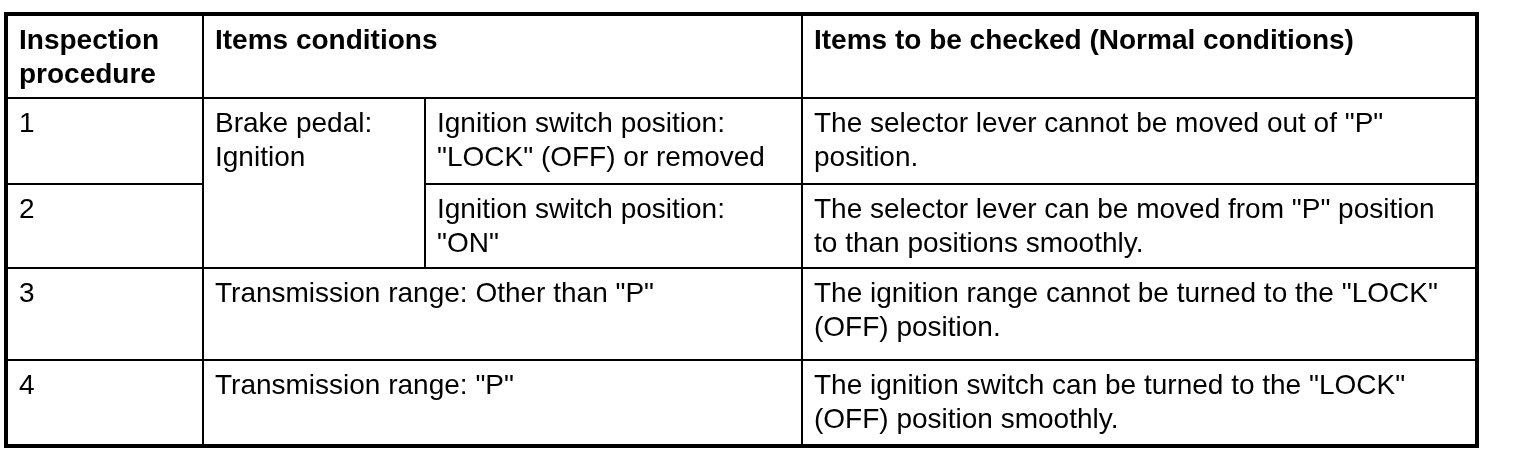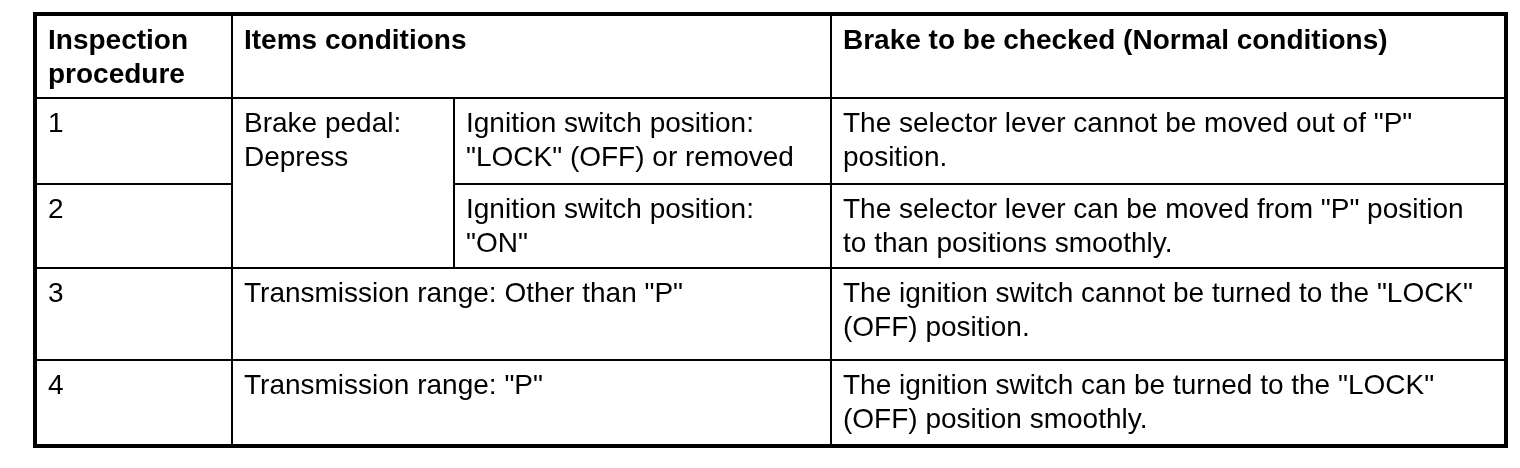--- a/index.html
+++ b/index.html
@@ -6,21 +6,21 @@
     margin: 0;
     padding: 0;
     background: #ffffff;
   }
   body {
     width: 1520px;
     height: 468px;
     overflow: hidden;
   }
   .page {
-    padding: 12px 0 0 33px;
+    padding: 12px 0 0 4px;
   }
   table.spec-table {
     border-collapse: collapse;
     table-layout: fixed;
     width: 1471px;
     border: 4px solid #000000;
     background: #ffffff;
   }
   table.spec-table th,
   table.spec-table td {
@@ -53,37 +53,37 @@
     <colgroup>
       <col style="width:197px">
       <col style="width:222px">
       <col style="width:377px">
       <col style="width:675px">
     </colgroup>
     <tbody>
       <tr class="row-header">
         <th>Inspection procedure</th>
         <th colspan="2">Items conditions</th>
-        <th>Brake to be checked (Normal conditions)</th>
+        <th>Items to be checked (Normal conditions)</th>
       </tr>
       <tr class="row-1">
         <td>1</td>
-        <td rowspan="2">Brake pedal: Depress</td>
+        <td rowspan="2">Brake pedal: Ignition</td>
         <td>Ignition switch position: "LOCK" (OFF) or removed</td>
         <td>The selector lever cannot be moved out of "P" position.</td>
       </tr>
       <tr class="row-2">
         <td>2</td>
         <td>Ignition switch position: "ON"</td>
         <td>The selector lever can be moved from "P" position to than positions smoothly.</td>
       </tr>
       <tr class="row-3">
         <td>3</td>
         <td colspan="2">Transmission range: Other than "P"</td>
-        <td>The ignition switch cannot be turned to the "LOCK" (OFF) position.</td>
+        <td>The ignition range cannot be turned to the "LOCK" (OFF) position.</td>
       </tr>
       <tr class="row-4">
         <td>4</td>
         <td colspan="2">Transmission range: "P"</td>
         <td>The ignition switch can be turned to the "LOCK" (OFF) position smoothly.</td>
       </tr>
     </tbody>
   </table>
 </div>
 

